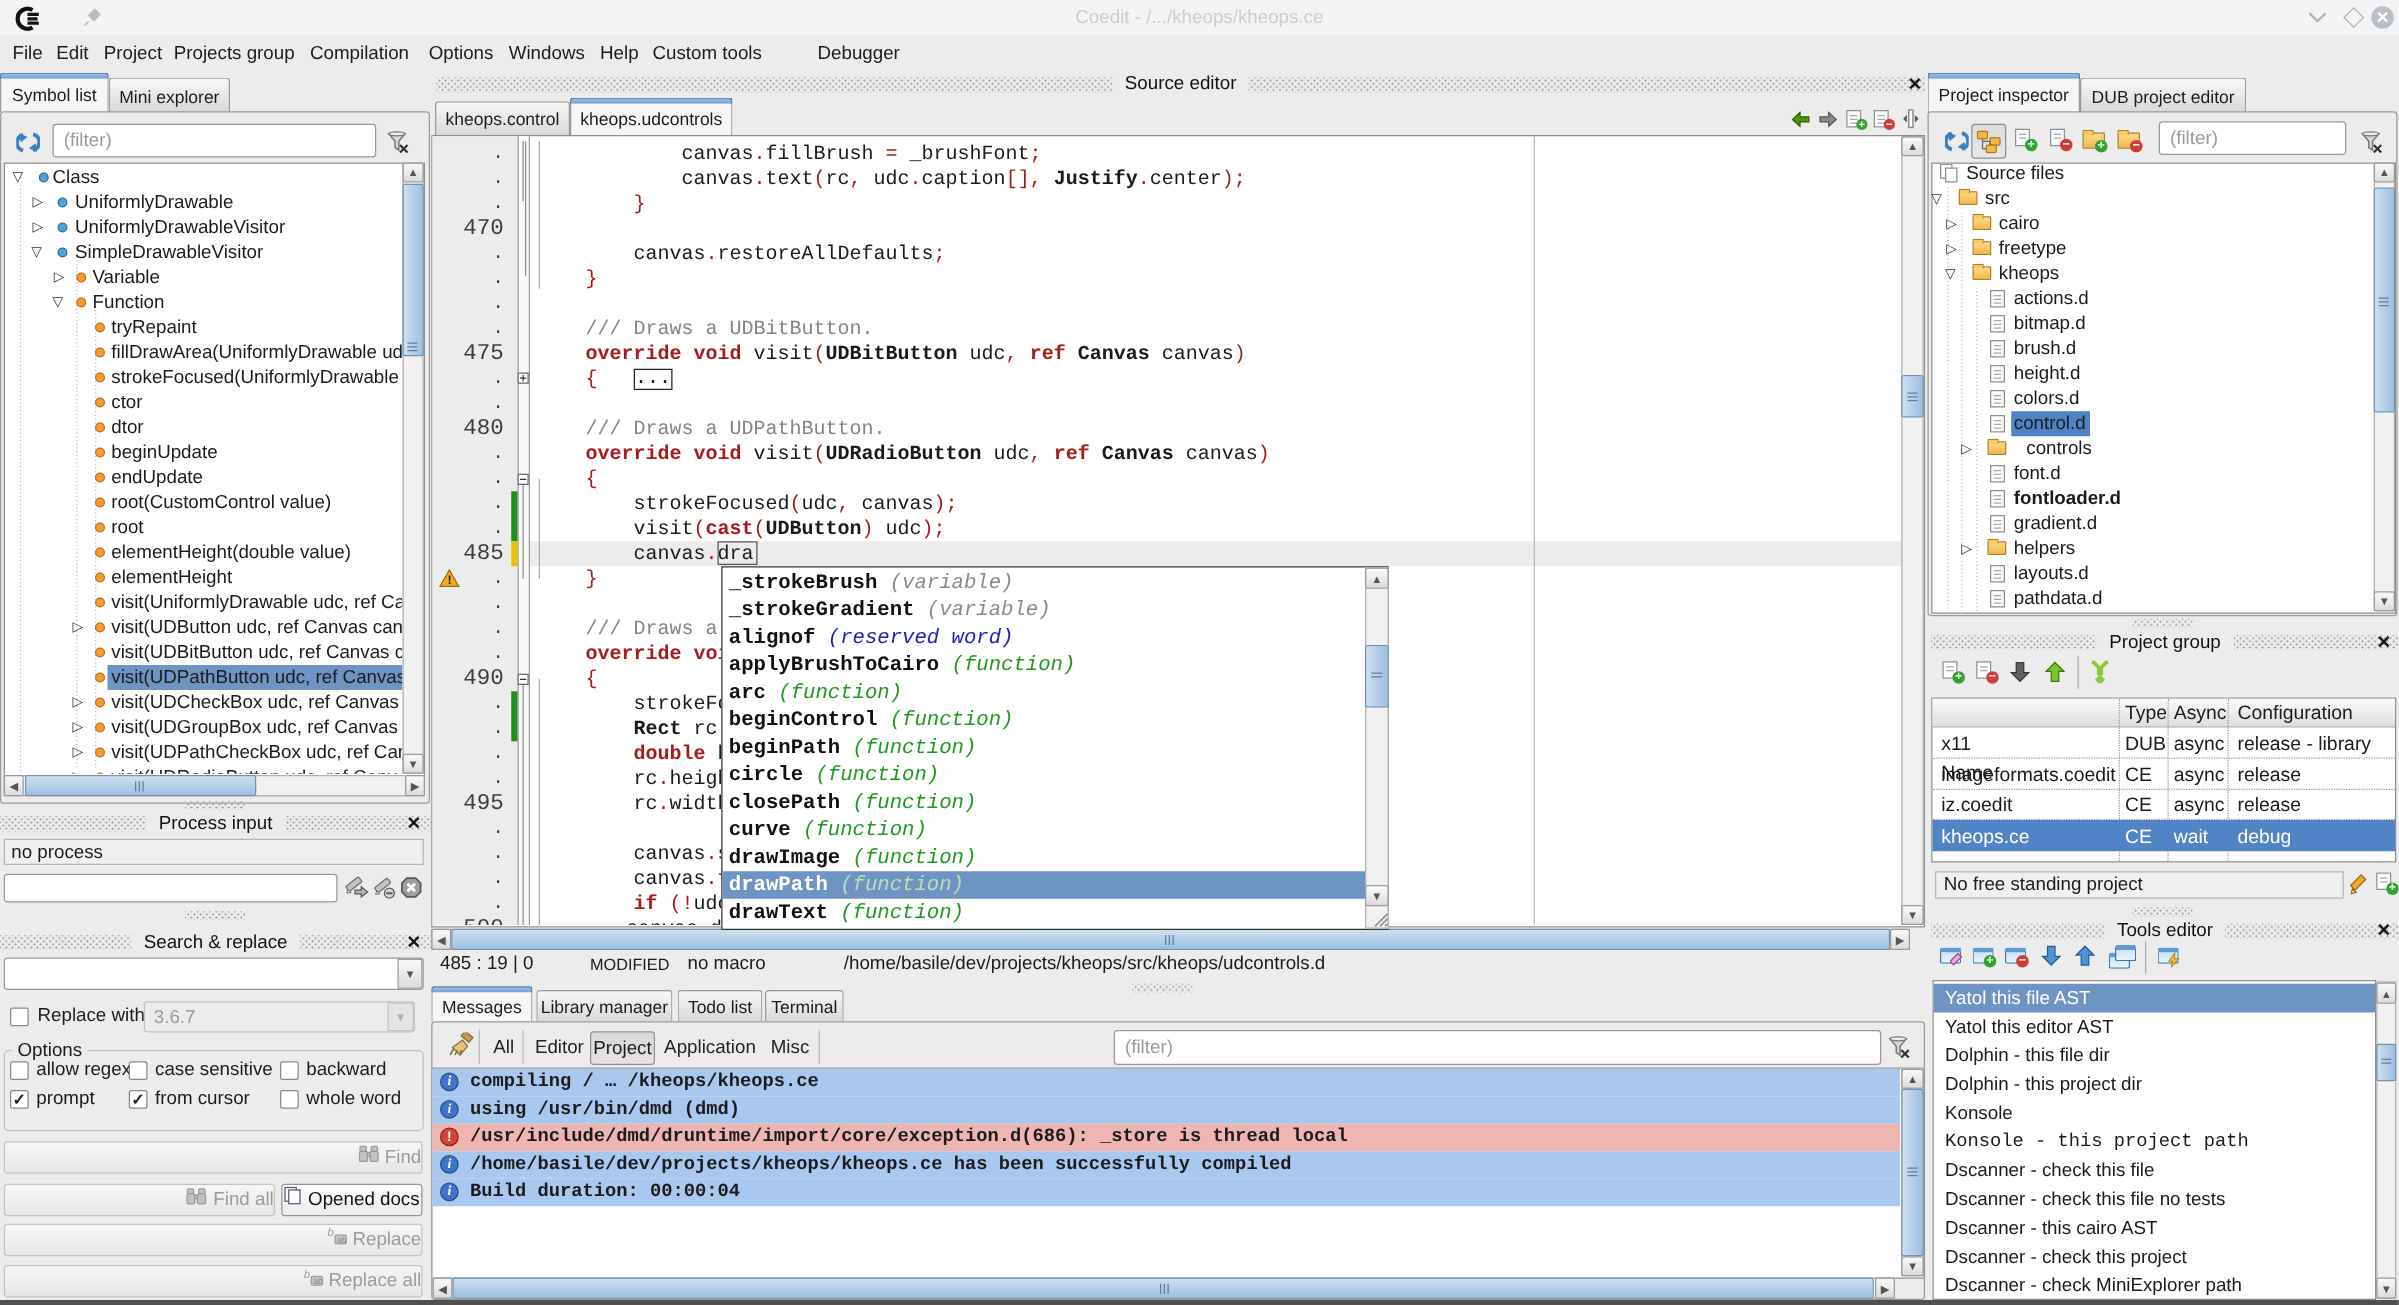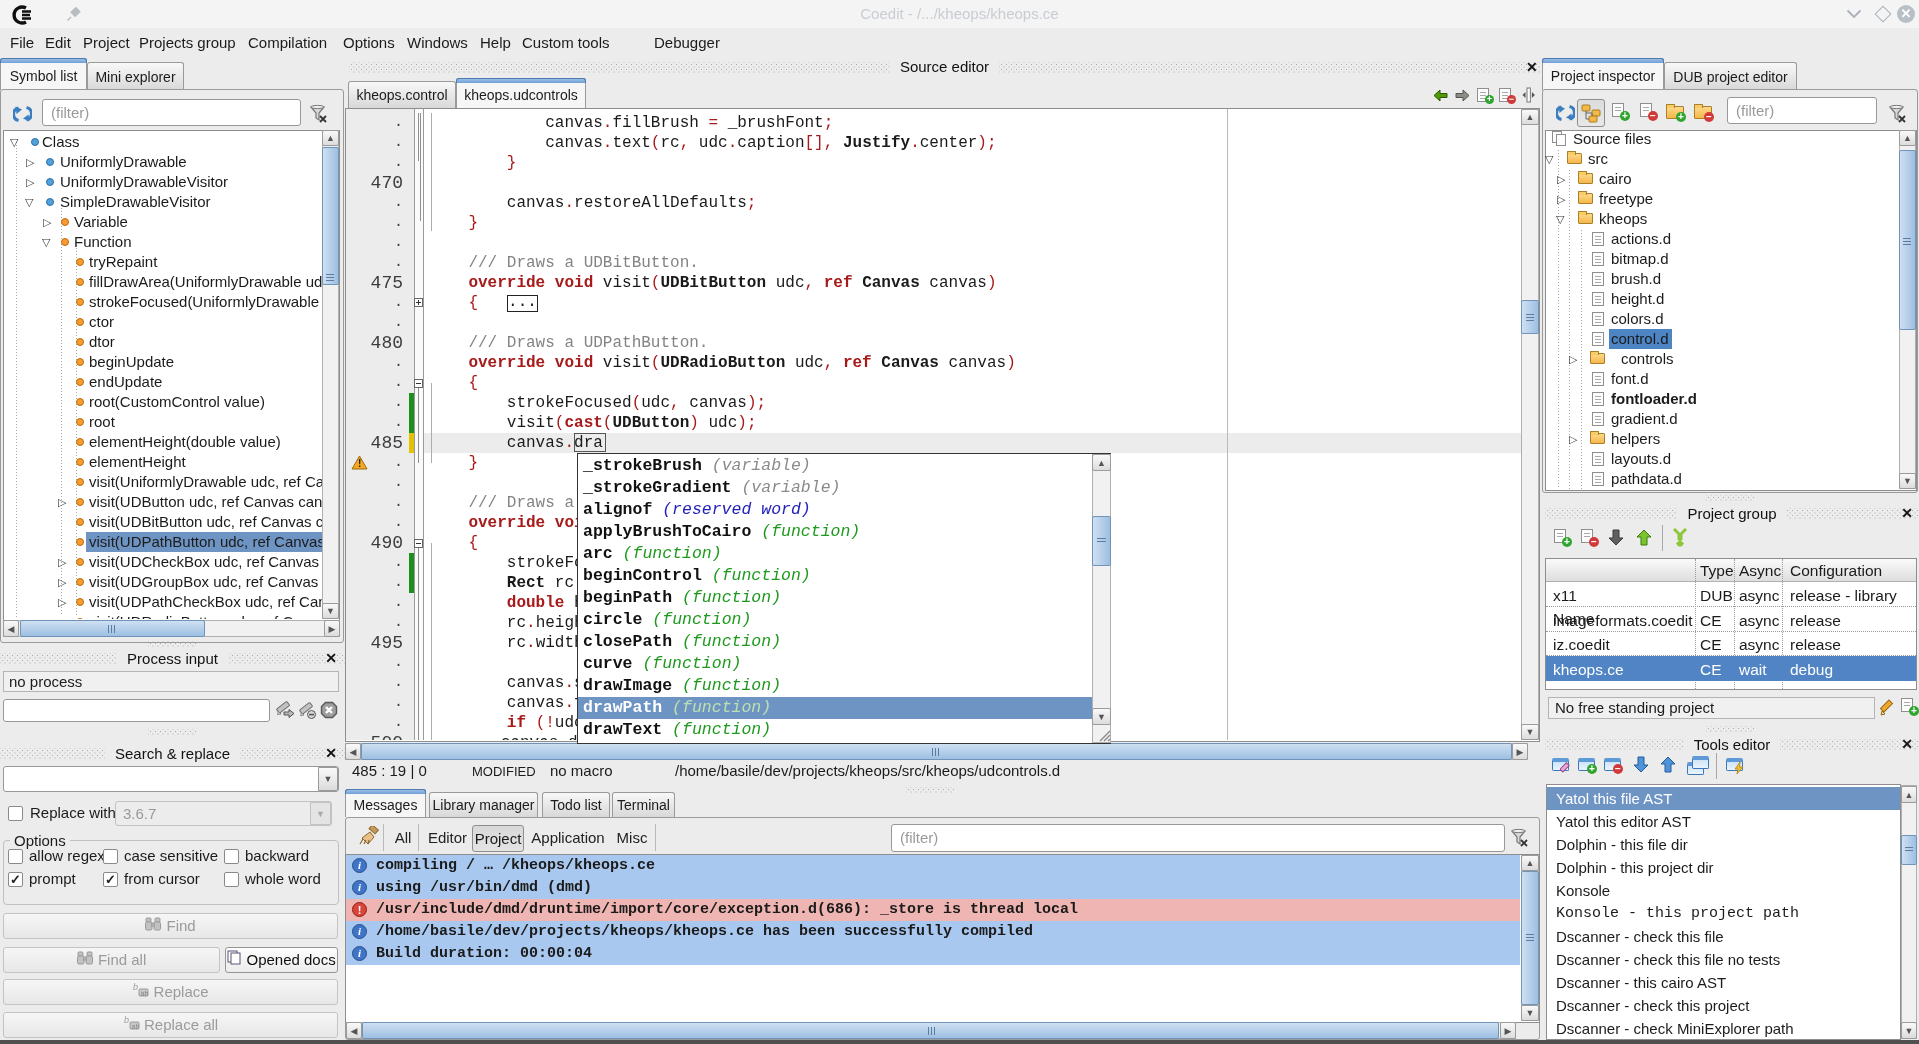--- a/index.html
+++ b/index.html
@@ -27,21 +27,21 @@
 .bb{background:#52a1d8;border:1px solid #2a6ea6;}
 .bo{background:#f79c31;border:1px solid #c06a10;}
 .arr{position:absolute;font-size:11px;color:#333;line-height:11px;}
 .cl{position:absolute;white-space:pre;height:20px;line-height:20px;font-size:16px;font-family:"Liberation Mono",monospace;color:#1a1a1a;}
 .k{color:#a81a1a;font-weight:bold;}
 .p{color:#a81a1a;}
 .t{font-weight:bold;}
 .c{color:#848484;}
 .gn{position:absolute;width:56px;text-align:right;font-size:18px;height:20px;line-height:20px;font-family:"Liberation Mono",monospace;color:#3c3c3c;}
 .chk{position:absolute;width:15px;height:15px;background:#fff;border:1px solid #8a8a8a;border-radius:2px;box-sizing:border-box;font-size:13px;line-height:13px;font-weight:bold;text-align:center;color:#222;}
-.btn{position:absolute;background:linear-gradient(#f6f6f6,#e7e7e7);border:1px solid #c4c4c4;border-radius:3px;box-sizing:border-box;text-align:center;color:#9b9b9b;font-size:15px;}
+.btn{position:absolute;background:linear-gradient(#f6f6f6,#e7e7e7);border:1px solid #c4c4c4;border-radius:3px;box-sizing:border-box;text-align:right;color:#9b9b9b;font-size:15px;}
 .btnE{position:absolute;background:linear-gradient(#fdfdfd,#ececec);border:1px solid #969696;border-radius:3px;box-sizing:border-box;text-align:center;color:#111;font-size:15px;}
 .fbtn{position:absolute;font-size:15px;color:#222;text-align:center;}
 .sep{position:absolute;width:1px;background:#b9b9b9;}
 .fold{position:absolute;width:15px;height:11px;background:linear-gradient(#fed98a,#f5b74a);border:1px solid #ab8026;border-radius:1px;box-sizing:border-box;}
 .fold:before{content:"";position:absolute;left:-1px;top:-3px;width:7px;height:3px;background:#f8cb67;border:1px solid #ab8026;border-bottom:none;border-radius:1px 1px 0 0;}
 .doc{position:absolute;width:12px;height:14px;background:#fdfdfd;border:1px solid #8f8f8f;box-sizing:border-box;}
 .doc i{position:absolute;left:2px;right:2px;height:1px;background:#a9a9a9;}
 </style>
 </head>
 <body>

